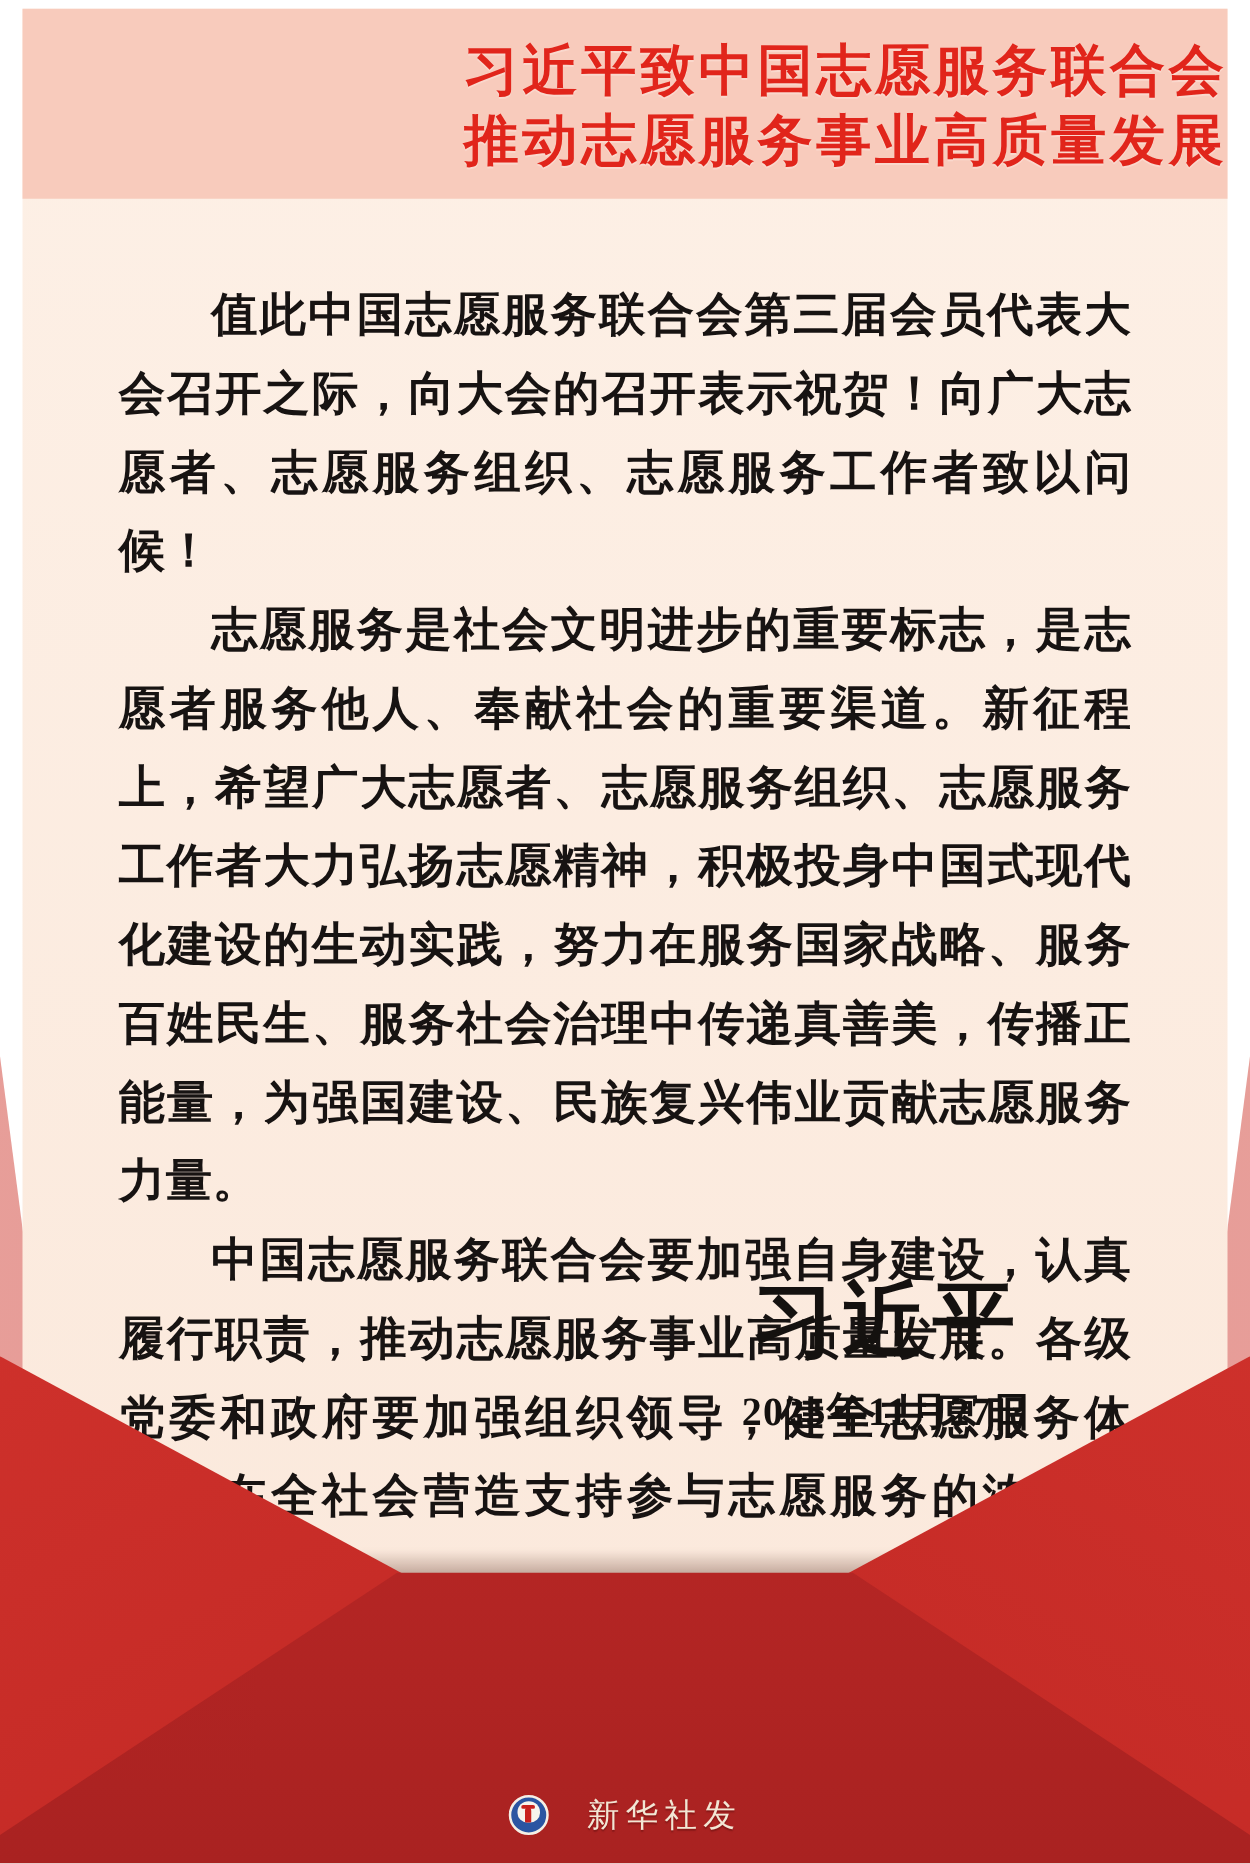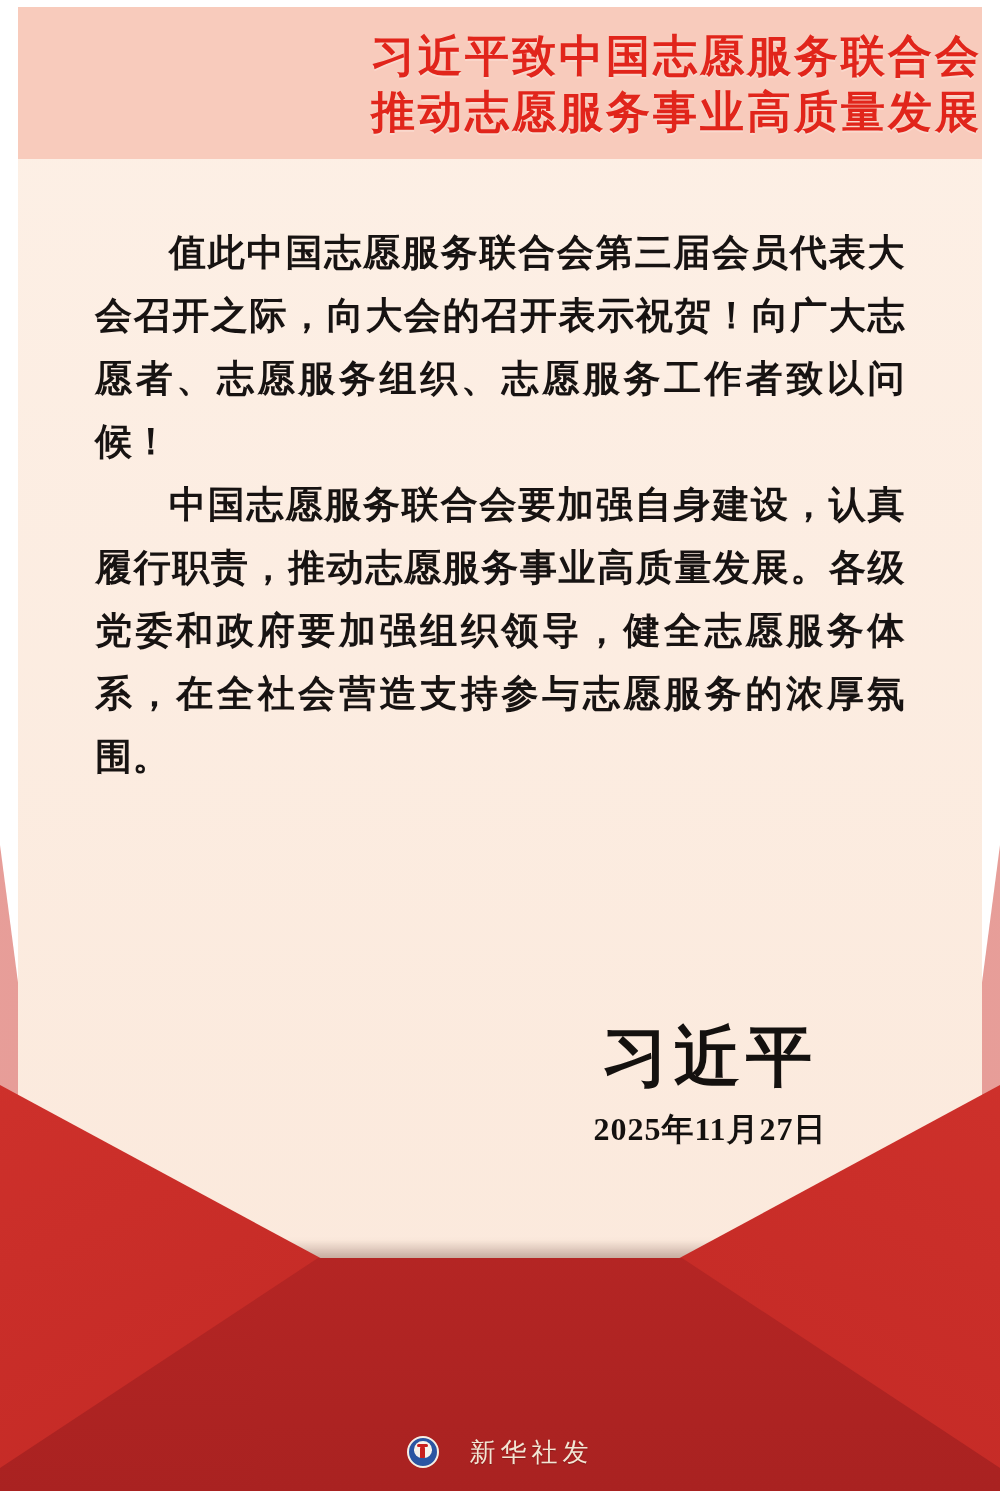--- a/index.html
+++ b/index.html
@@ -105,20 +105,21 @@
   <div class="shape pink-left"></div>
   <div class="shape pink-right"></div>
 
   <div class="letter-card">
     <div class="title-band">
       <div class="title-line">习近平致中国志愿服务联合会</div>
       <div class="title-line">推动志愿服务事业高质量发展</div>
     </div>
     <div class="letter-body">
       <p>值此中国志愿服务联合会第三届会员代表大会召开之际，向大会的召开表示祝贺！向广大志愿者、志愿服务组织、志愿服务工作者致以问候！</p>
+      <p>志愿服务是社会文明进步的重要标志，是志愿者服务他人、奉献社会的重要渠道。新征程上，希望广大志愿者、志愿服务组织、志愿服务工作者大力弘扬志愿精神，积极投身中国式现代化建设的生动实践，努力在服务国家战略、服务百姓民生、服务社会治理中传递真善美，传播正能量，为强国建设、民族复兴伟业贡献志愿服务力量。</p>
       <p>中国志愿服务联合会要加强自身建设，认真履行职责，推动志愿服务事业高质量发展。各级党委和政府要加强组织领导，健全志愿服务体系，在全社会营造支持参与志愿服务的浓厚氛围。</p>
     </div>
   </div>
 
   <div class="signature">习近平</div>
   <div class="date">2025年11月27日</div>
 
   <div class="letter-edge-shadow"></div>
 
   <div class="shape flap-left"></div>

